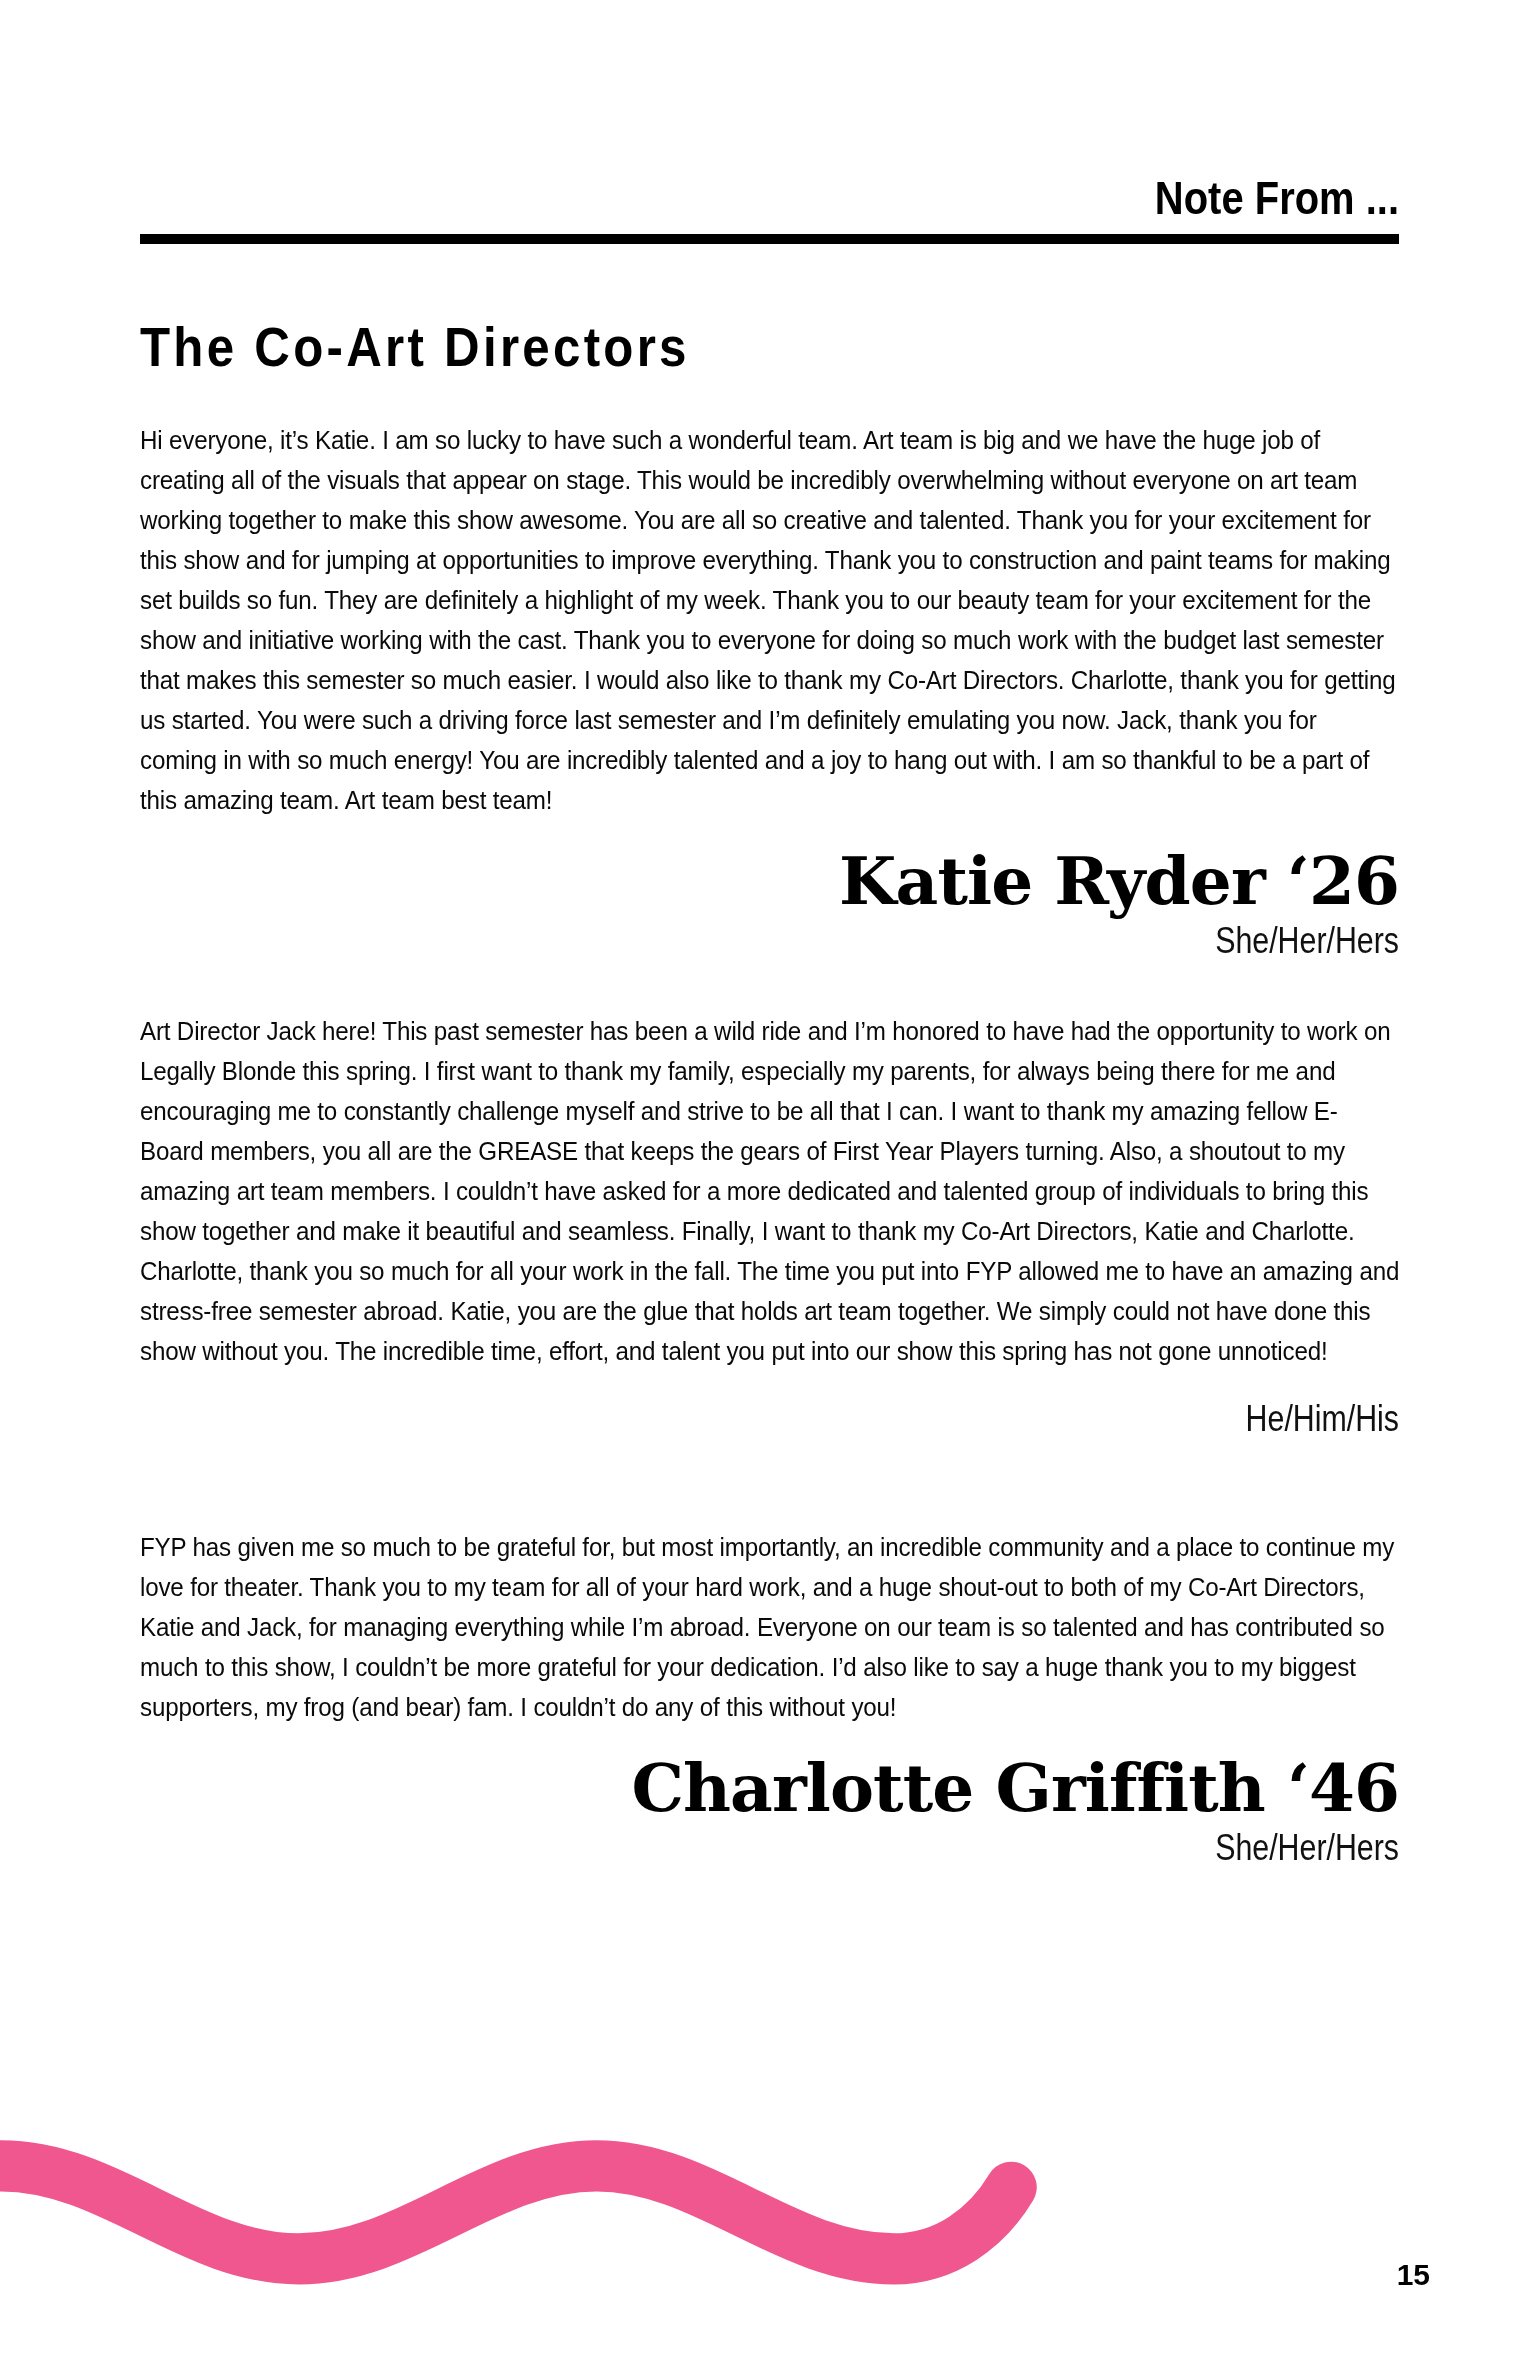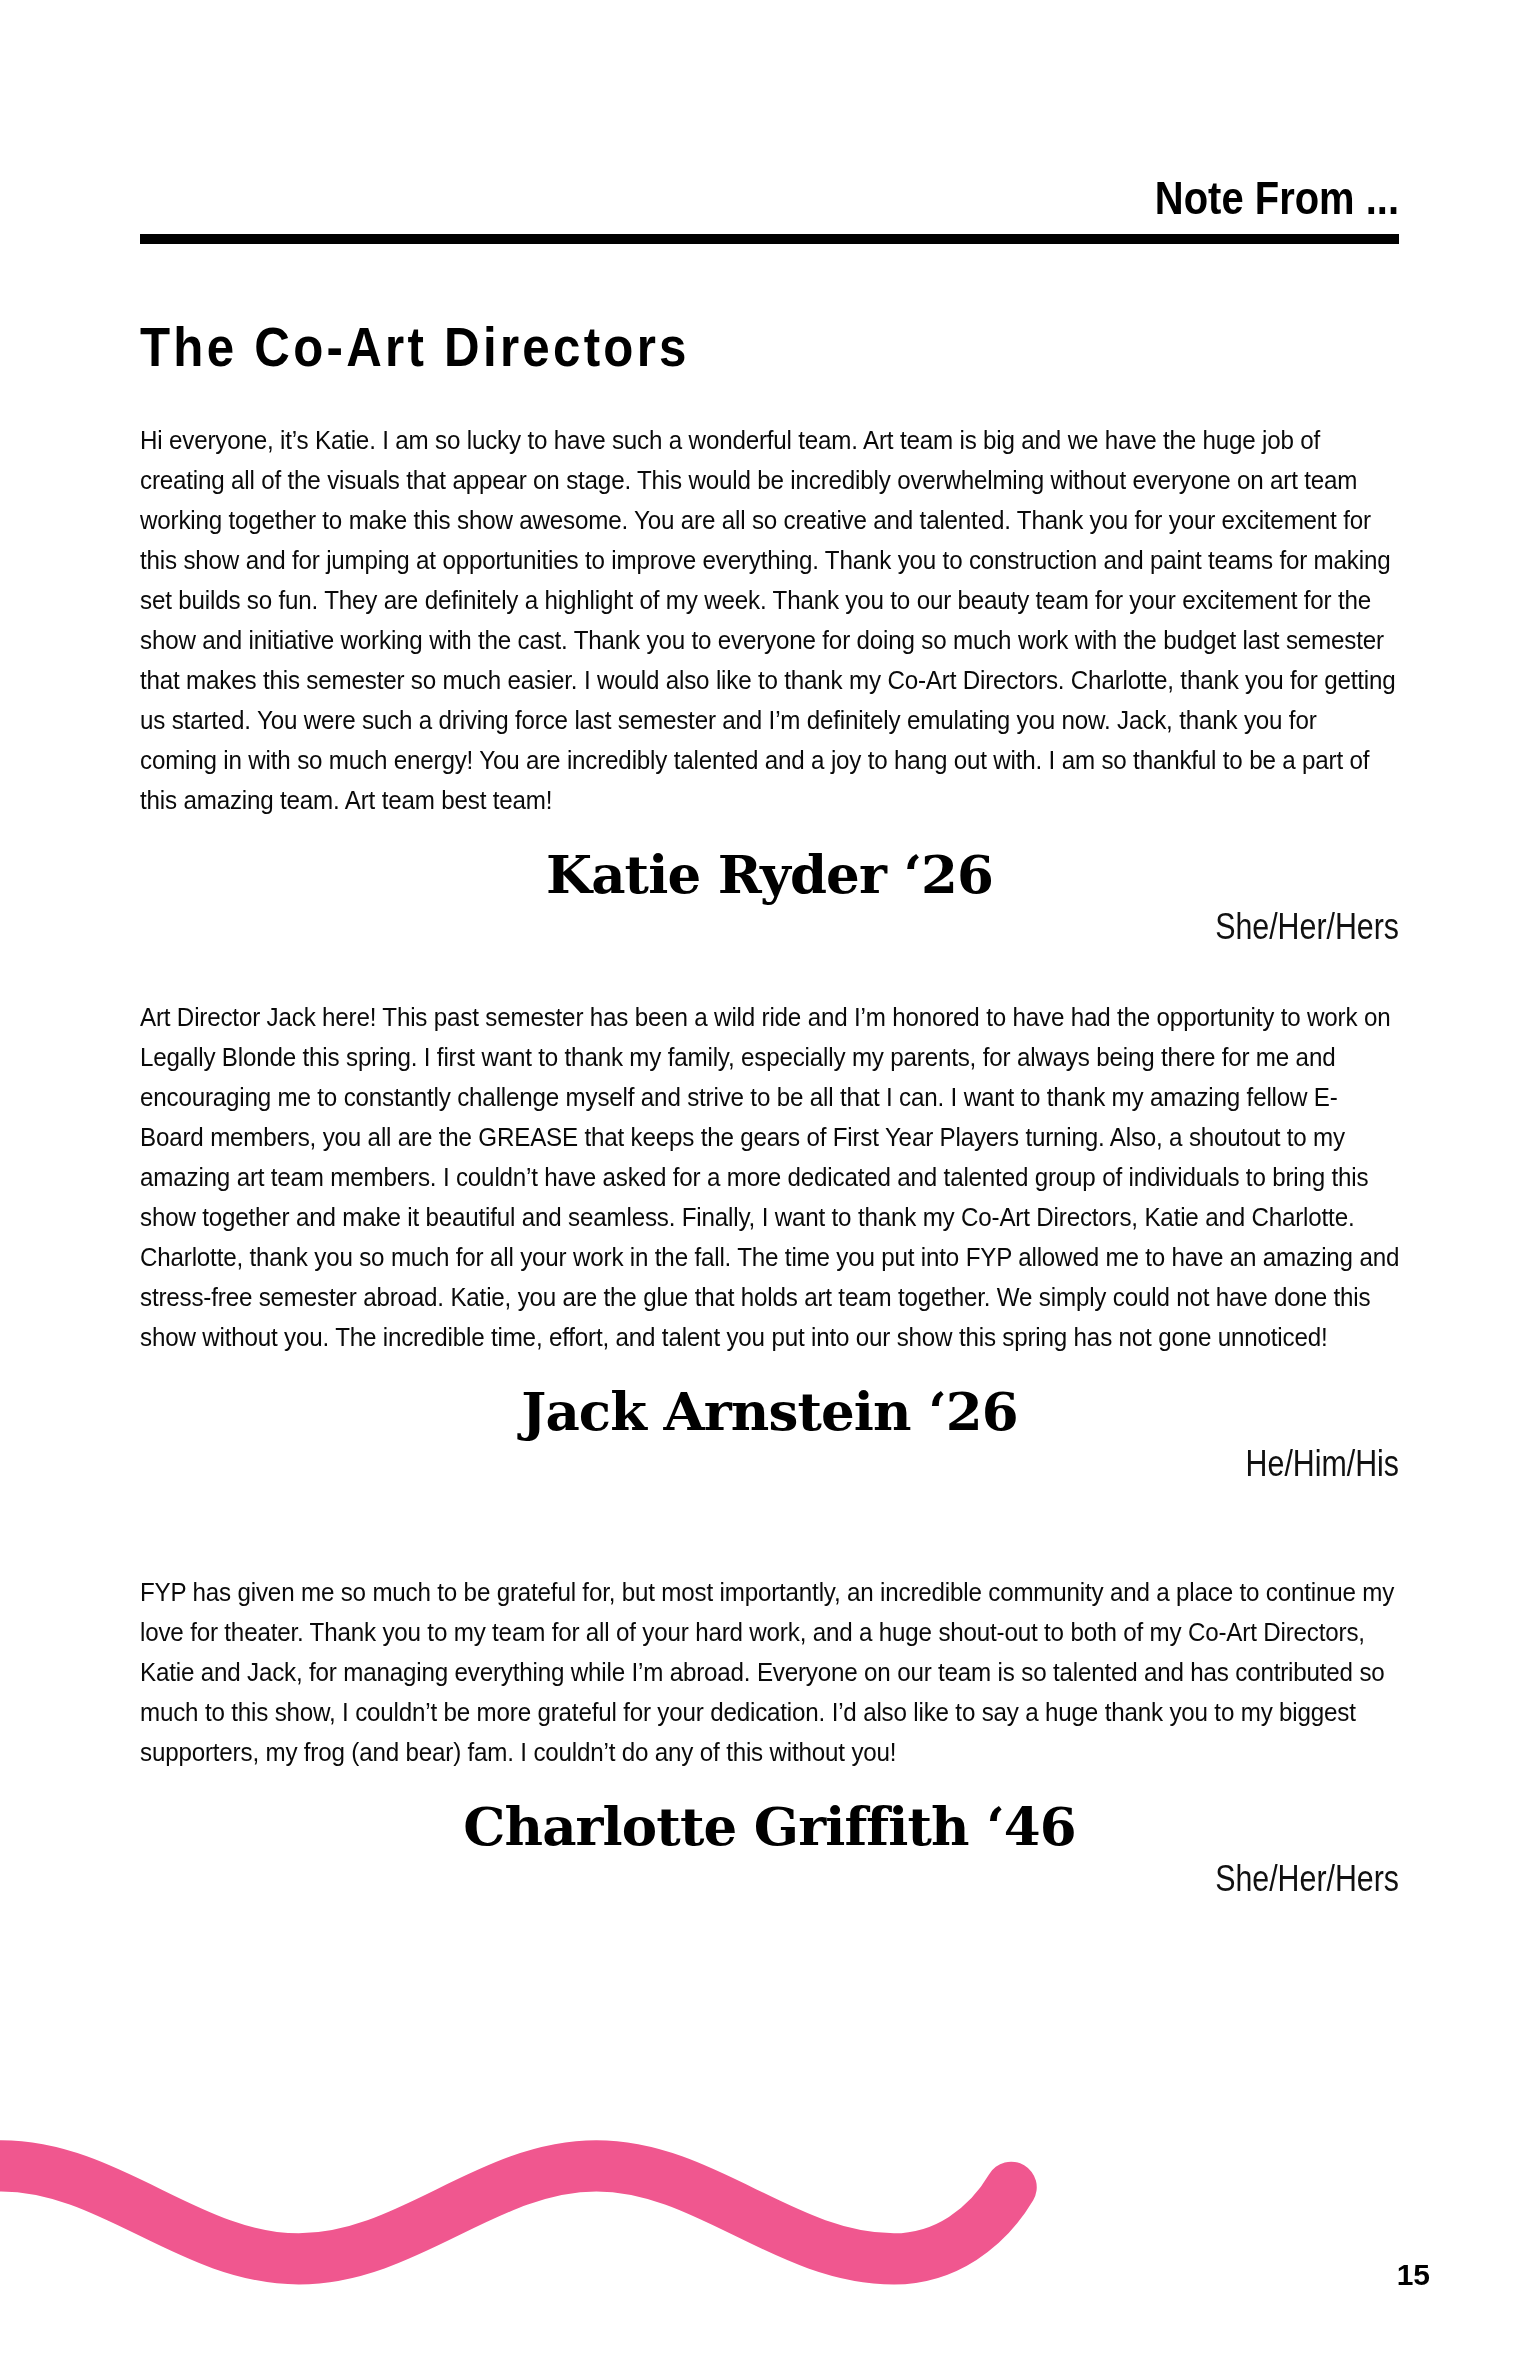--- a/index.html
+++ b/index.html
@@ -55,24 +55,24 @@
     transform-origin: 0 0;
     font-size: 26px;
     line-height: 40px;
     letter-spacing: -0.2px;
     color: #0a0a0a;
   }
   .note-body.second { margin-top: 47px; }
   .note-body.third  { margin-top: 86px; }
   .signature {
     margin-top: 5.6px;
-    text-align: center;
+    text-align: right;
     font-family: "DejaVu Serif", serif;
     font-weight: bold;
-    font-size: 53px;
+    font-size: 66px;
     line-height: 1.08;
     letter-spacing: -0.9px;
   }
   .signature.second { margin-top: 11.2px; }
   .signature.third  { margin-top: 15px; }
   .pronouns {
     margin-top: 1.9px;
     text-align: right;
     font-size: 37px;
     line-height: 1.2;
@@ -110,21 +110,20 @@
     <h1 class="page-title" style="margin-bottom:0;">The Co-Art Directors</h1>
 
     <p class="note-body">Hi everyone, it’s Katie. I am so lucky to have such a wonderful team. Art team is big and we have the huge job of creating all of the visuals that appear on stage. This would be incredibly overwhelming without everyone on art team working together to make this show awesome. You are all so creative and talented. Thank you for your excitement for this show and for jumping at opportunities to improve everything. Thank you to construction and paint teams for making set builds so fun. They are definitely a highlight of my week. Thank you to our beauty team for your excitement for the show and initiative working with the cast. Thank you to everyone for doing so much work with the budget last semester that makes this semester so much easier. I would also like to thank my Co-Art Directors. Charlotte, thank you for getting us started. You were such a driving force last semester and I’m definitely emulating you now. Jack, thank you for coming in with so much energy! You are incredibly talented and a joy to hang out with. I am so thankful to be a part of this amazing team. Art team best team!</p>
 
     <div class="signature">Katie Ryder ‘26</div>
 
     <div class="pronouns">She/Her/Hers</div>
 
     <p class="note-body second">Art Director Jack here! This past semester has been a wild ride and I’m honored to have had the opportunity to work on Legally Blonde this spring. I first want to thank my family, especially my parents, for always being there for me and encouraging me to constantly challenge myself and strive to be all that I can. I want to thank my amazing fellow E-Board members, you all are the GREASE that keeps the gears of First Year Players turning. Also, a shoutout to my amazing art team members. I couldn’t have asked for a more dedicated and talented group of individuals to bring this show together and make it beautiful and seamless. Finally, I want to thank my Co-Art Directors, Katie and Charlotte. Charlotte, thank you so much for all your work in the fall. The time you put into FYP allowed me to have an amazing and stress-free semester abroad. Katie, you are the glue that holds art team together. We simply could not have done this show without you. The incredible time, effort, and talent you put into our show this spring has not gone unnoticed!</p>
 
-    <div class="signature second">Jack Arnstein ‘26</div>
 
     <div class="pronouns">He/Him/His</div>
 
     <p class="note-body third">FYP has given me so much to be grateful for, but most importantly, an incredible community and a place to continue my love for theater. Thank you to my team for all of your hard work, and a huge shout-out to both of my Co-Art Directors, Katie and Jack, for managing everything while I’m abroad. Everyone on our team is so talented and has contributed so much to this show, I couldn’t be more grateful for your dedication. I’d also like to say a huge thank you to my biggest supporters, my frog (and bear) fam. I couldn’t do any of this without you!</p>
 
     <div class="signature third">Charlotte Griffith ‘46</div>
 
     <div class="pronouns">She/Her/Hers</div>
   </div>
 

